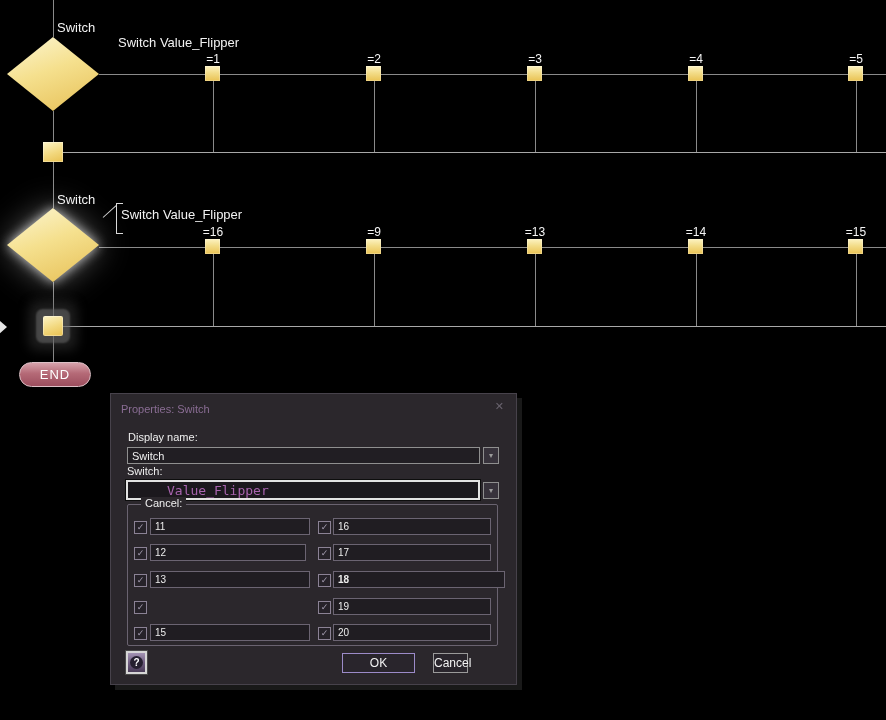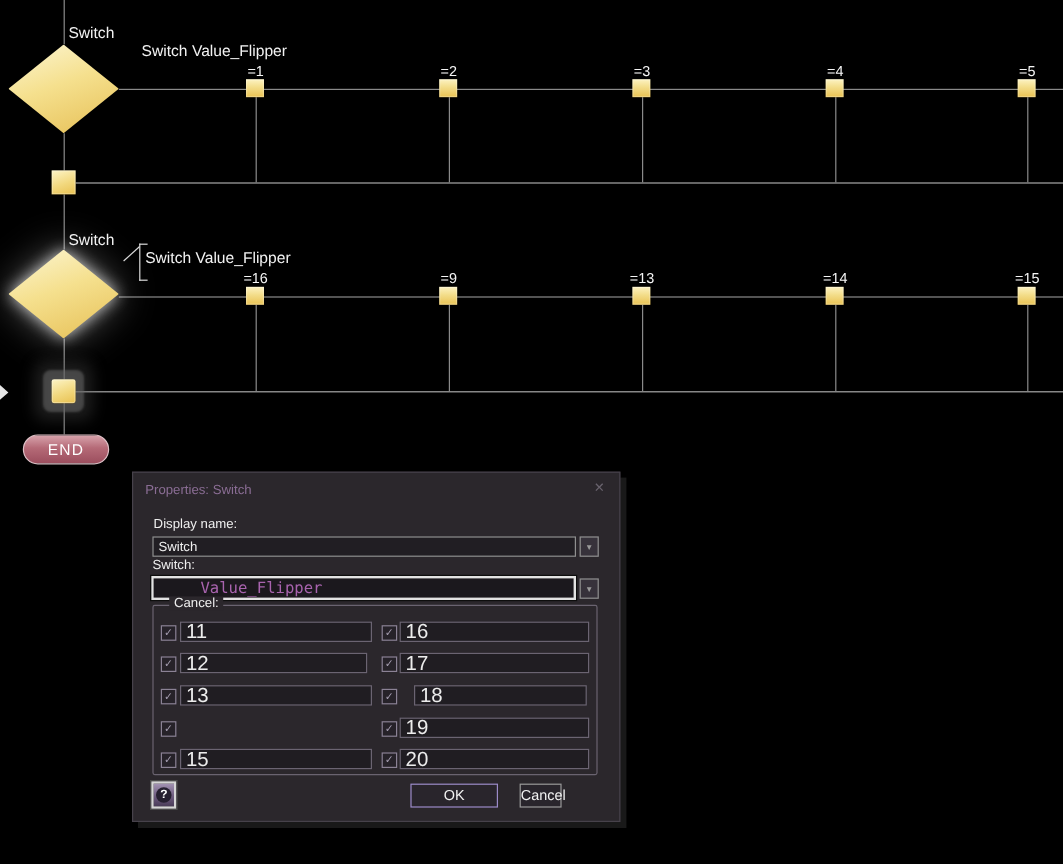--- a/index.html
+++ b/index.html
@@ -47,21 +47,21 @@
              border:1px solid #8f8f8f;color:#9a9a9a;font-size:8px;text-align:center;padding:0;}
   .switch-field{background:#1b181d;border:2px solid #e2e2e2;outline:1px solid #0d0d0d;
                 color:#a863ae;font-family:"DejaVu Sans Mono",monospace;font-size:13px;padding-left:39px;}
   .groupbox{position:absolute;left:16px;top:110px;width:371px;height:142px;
             border:1px solid #6a6370;border-radius:2px;box-sizing:border-box;}
   .group-legend{position:absolute;left:30px;top:103px;font-size:11px;color:#efefef;
                 background:#2b272c;padding:0 4px;}
   .cb{position:absolute;width:11px;height:11px;box-sizing:content-box;background:#262229;
       border:1px solid #8b8295;color:#a49db0;font-size:9px;line-height:11px;text-align:center;}
   .case-input{position:absolute;box-sizing:border-box;height:17px;background:#201d22;
-              border:1px solid #6b6472;color:#ececec;font-size:17px;
+              border:1px solid #6b6472;color:#ececec;font-size:10px;
               font-family:"Liberation Sans",sans-serif;padding:0 0 0 4px;outline:none;}
   .help-btn{position:absolute;left:15px;top:257px;width:21px;height:23px;box-sizing:border-box;
             border:2px solid #d6d6d6;outline:1px solid #4a4a4a;
             background:linear-gradient(180deg,#a393b3 0%,#6d5b7e 55%,#4a3c58 100%);
             display:flex;align-items:center;justify-content:center;padding:0;}
   .help-q{width:13px;height:13px;border-radius:50%;background:#262030;color:#fff;
           font-size:10px;font-weight:bold;line-height:13px;text-align:center;}
   .dlg-btn{position:absolute;top:259px;height:20px;box-sizing:border-box;background:#29252c;
            color:#f2f2f2;font-size:12px;font-family:"Liberation Sans",sans-serif;
            text-align:center;padding:0;}
@@ -167,21 +167,21 @@
   <input class="case-input" style="left: 222px; top: 124px; width: 158px;" value="16">
 
   <span class="cb" style="left:23px;top:153px;">✓</span>
   <input class="case-input" style="left: 39px; top: 150px; width: 156px;" value="12">
   <span class="cb" style="left:207px;top:153px;">✓</span>
   <input class="case-input" style="left: 222px; top: 150px; width: 158px;" value="17">
 
   <span class="cb" style="left:23px;top:180px;">✓</span>
   <input class="case-input" style="left: 39px; top: 177px; width: 160px;" value="13">
   <span class="cb" style="left:207px;top:180px;">✓</span>
-  <input class="case-input" style="left: 234px; top: 177px; width: 144px;" value="18">
+  <input class="case-input" style="left: 222px; top: 177px; width: 172px; font-weight: bold;" value="18">
 
   <span class="cb" style="left:23px;top:207px;">✓</span>
   <span class="cb" style="left:207px;top:207px;">✓</span>
   <input class="case-input" style="left: 222px; top: 204px; width: 158px;" value="19">
 
   <span class="cb" style="left:23px;top:233px;">✓</span>
   <input class="case-input" style="left: 39px; top: 230px; width: 160px;" value="15">
   <span class="cb" style="left:207px;top:233px;">✓</span>
   <input class="case-input" style="left: 222px; top: 230px; width: 158px;" value="20">
 

